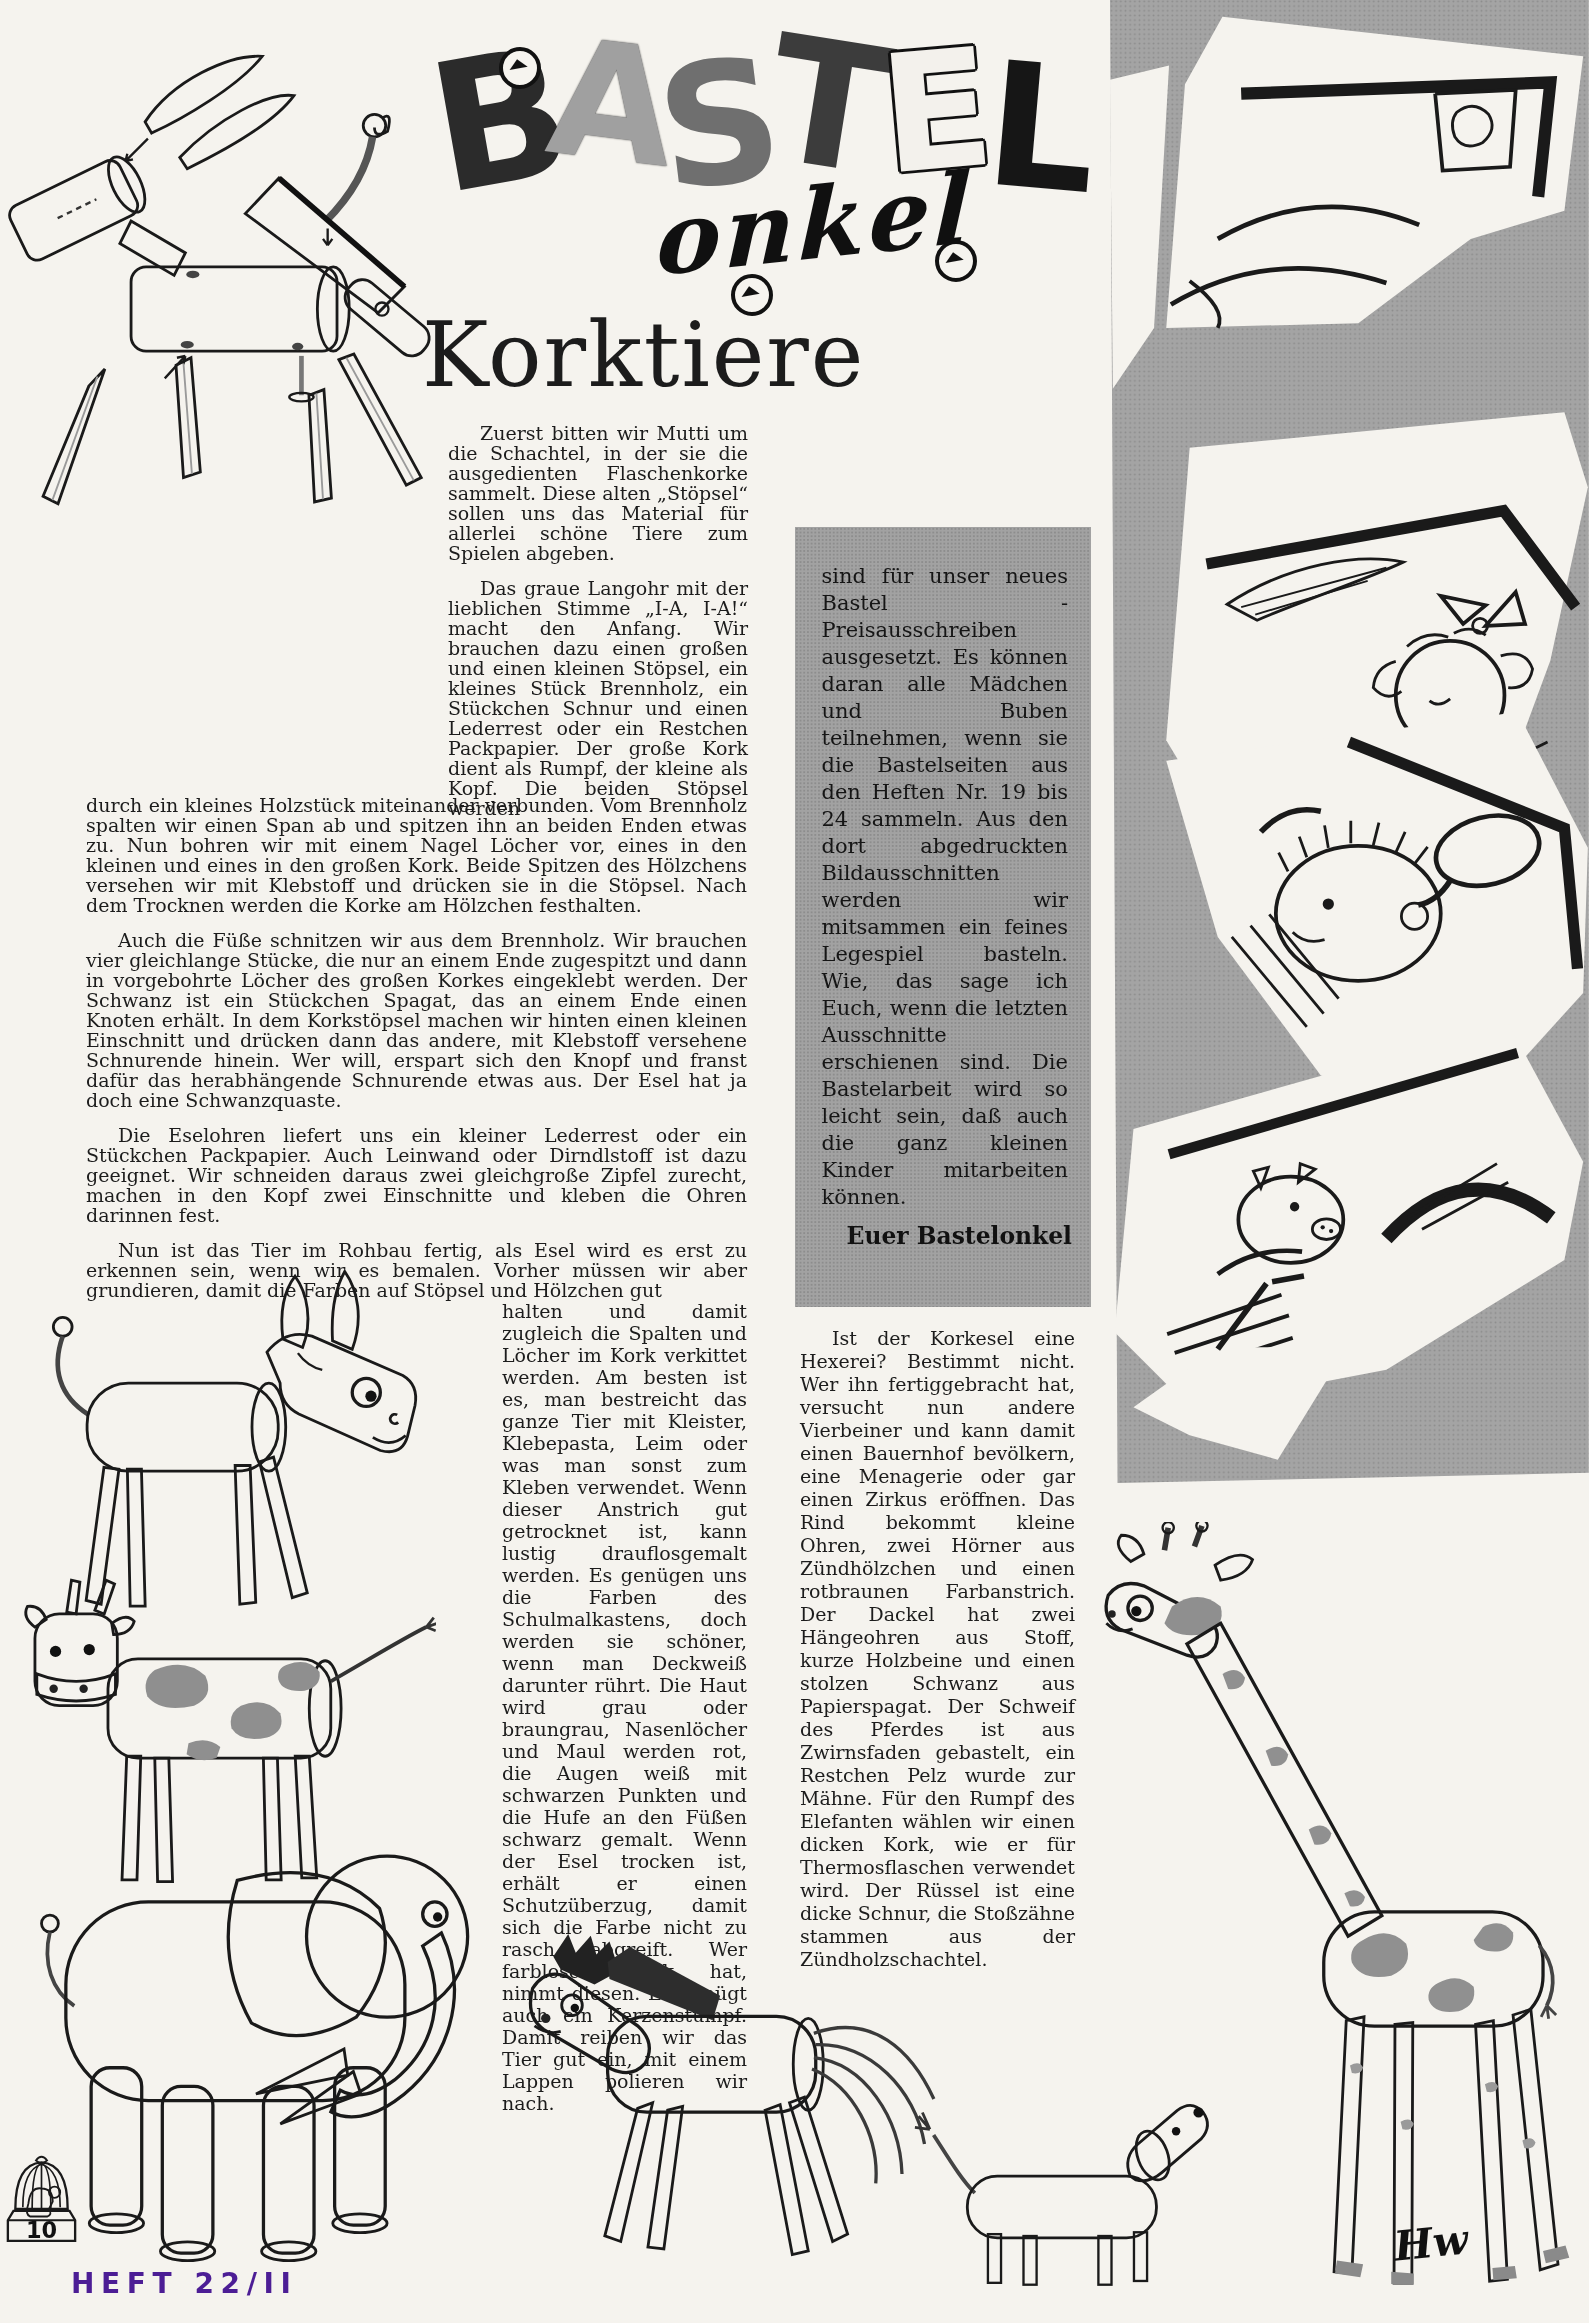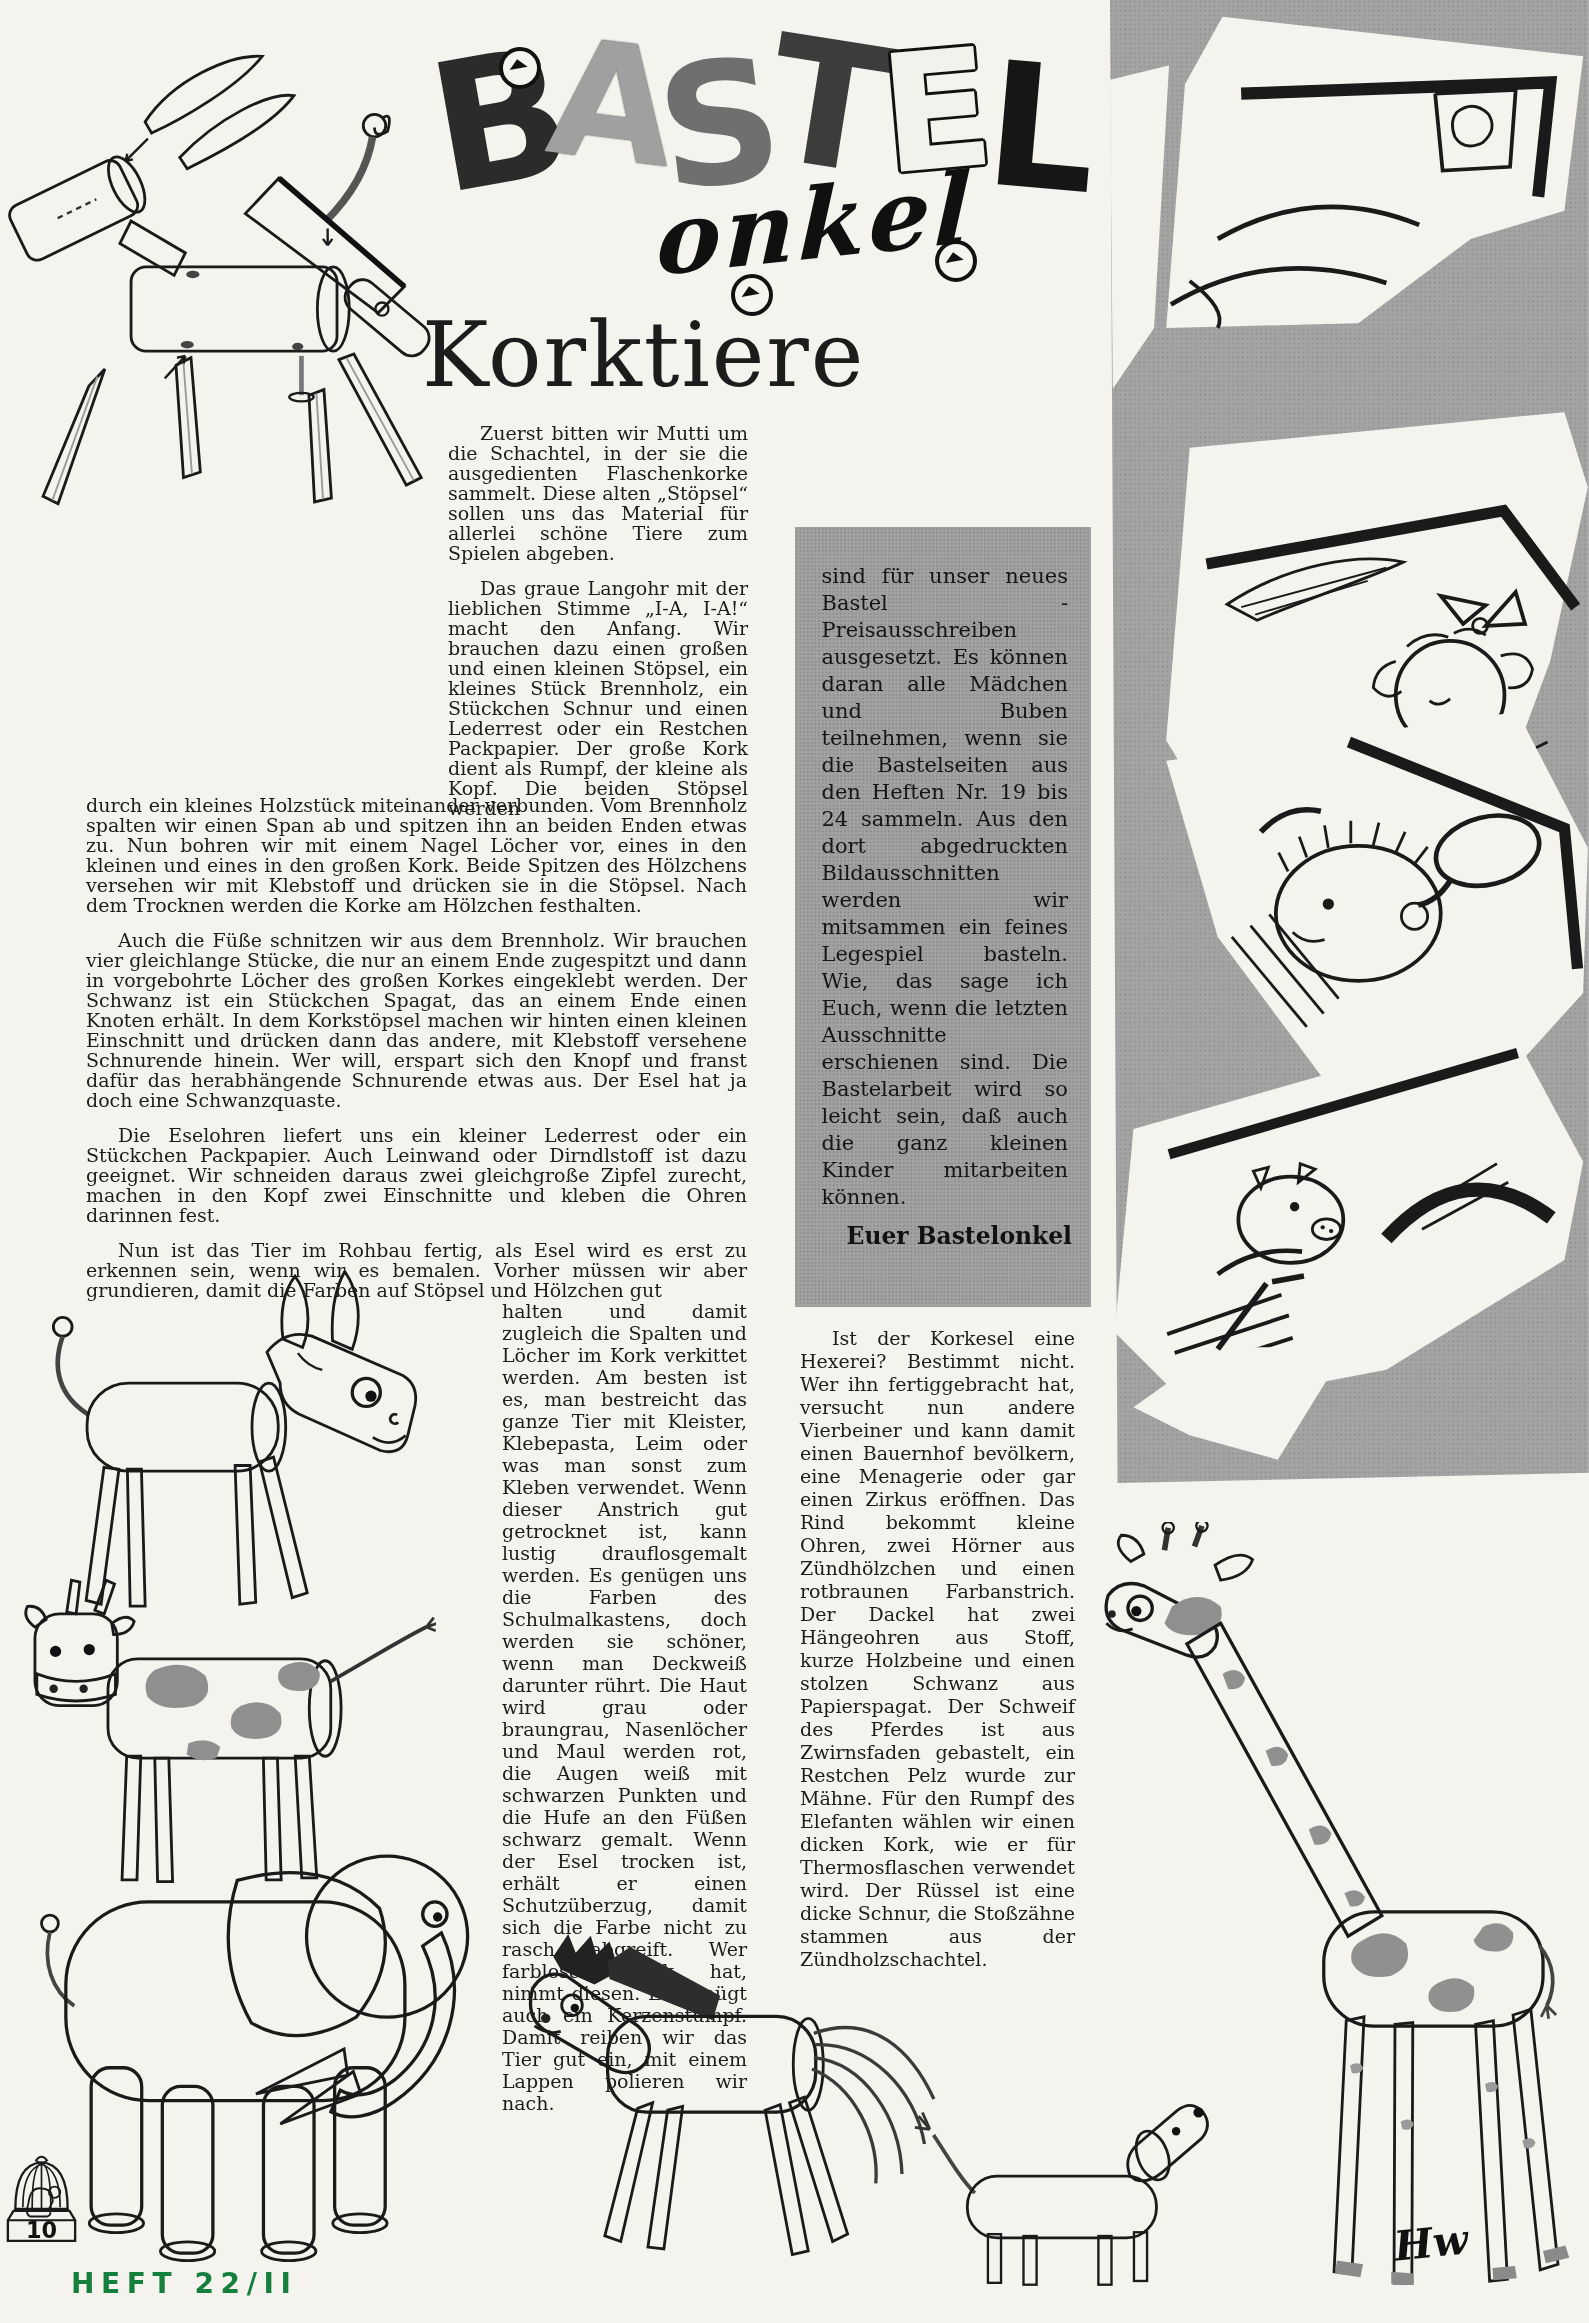--- a/index.html
+++ b/index.html
@@ -56,21 +56,21 @@
     font-family:"DejaVu Sans",sans-serif;font-weight:900;font-size:30px;
     margin:0 0 9.4px 0;letter-spacing:0.5px;color:#111;
   }
   .prize-body{font-size:21px;line-height:27px;text-align:justify;margin:4px;color:#151515;}
   .prize-signoff{
     font-size:23.4px;font-weight:700;text-align:right;margin:11.2px 0 0 0;color:#111;
   }
   
   .issue{
     left:71px;top:2267px;font-family:"DejaVu Sans",sans-serif;font-weight:900;
-    font-size:28px;letter-spacing:6.6px;color:#15803d;
+    font-size:28px;letter-spacing:6.6px;color:#4c1d95;
   }
   .signature{
     left:1394px;top:2219px;font-family:"DejaVu Serif",serif;font-style:italic;
     font-weight:700;font-size:41px;transform:rotate(-6deg);color:#111;
   }
   svg{display:block;}
   .ink{stroke:#1a1a1a;fill:none;}
 </style>
 </head>
 <body>

